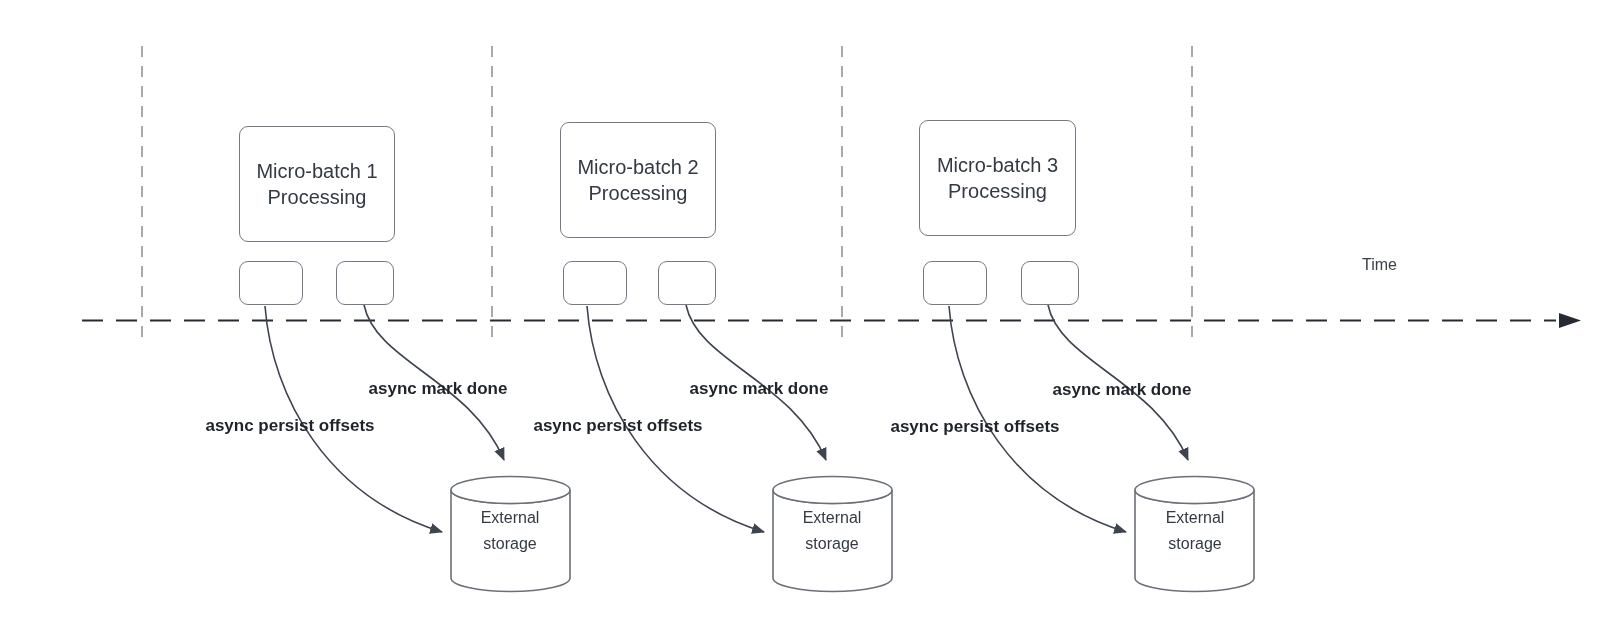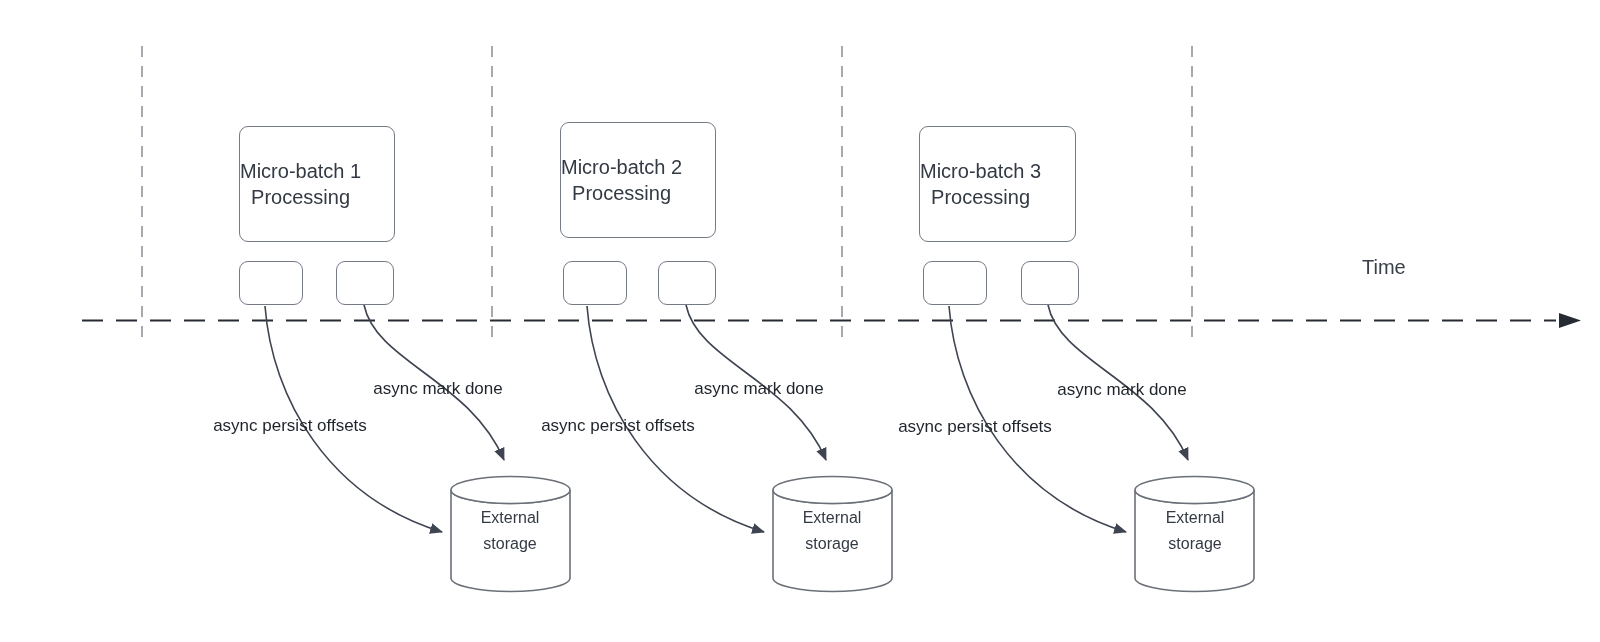--- a/index.html
+++ b/index.html
@@ -4,39 +4,39 @@
 <style>
   html,body{margin:0;padding:0;background:#ffffff;}
   .canvas{
     position:relative;width:1600px;height:642px;background:#ffffff;overflow:hidden;
     font-family:"Liberation Sans", sans-serif;
   }
   .layer{position:absolute;left:0;top:0;z-index:1;}
   .mainbox{
     position:absolute;z-index:2;box-sizing:border-box;background:#ffffff;
     border:1.6px solid #757b86;border-radius:9px;
-    display:flex;align-items:center;justify-content:flex-start;
+    display:flex;align-items:center;justify-content:center;
   }
   .boxtext{
     font-size:20px;line-height:26px;color:#343a43;text-align:center;white-space:pre-line;
   }
   .smallbox{
     position:absolute;z-index:2;box-sizing:border-box;background:#ffffff;
     border:1.6px solid #757b86;border-radius:9px;
   }
   .lbl{
     position:absolute;z-index:3;transform:translateX(-50%);
-    font-weight:normal;font-size:17px;color:#1f242b;white-space:nowrap;text-align:right;
+    font-weight:bold;font-size:17px;color:#1f242b;white-space:nowrap;text-align:right;
   }
   .storetext{
     position:absolute;z-index:3;transform:translateX(-50%);
     font-size:16px;line-height:26px;color:#343a43;text-align:center;white-space:pre-line;
   }
   .timelbl{
-    position:absolute;z-index:3;font-size:20px;color:#3a4049;white-space:nowrap;
+    position:absolute;z-index:3;font-size:16px;color:#3a4049;white-space:nowrap;
   }
 </style>
 </head>
 <body>
 
 <div class="canvas">
 
   <svg class="layer" width="1600" height="642" viewBox="0 0 1600 642">
     <defs>
       <marker id="arw" viewBox="0 0 12 12" refX="11" refY="6" markerWidth="13" markerHeight="13" orient="auto" markerUnits="userSpaceOnUse">
@@ -91,21 +91,21 @@
     <div class="boxtext">Micro-batch 2
 Processing</div>
   </div>
   <div class="smallbox" style="left:563px;top:261px;width:64px;height:44px"></div>
   <div class="smallbox" style="left:658px;top:261px;width:58px;height:44px"></div>
   <div class="lbl" style="left:618px;top:416px">async persist offsets</div>
   <div class="lbl" style="left:759px;top:379px">async mark done</div>
   <div class="storetext" style="left:832px;top:505px">External
 storage</div>
 
-  <div class="mainbox" style="left:919px;top:126px;width:157px;height:116px">
+  <div class="mainbox" style="left:919px;top:120px;width:157px;height:116px">
     <div class="boxtext">Micro-batch 3
 Processing</div>
   </div>
   <div class="smallbox" style="left:923px;top:261px;width:64px;height:44px"></div>
   <div class="smallbox" style="left:1021px;top:261px;width:58px;height:44px"></div>
   <div class="lbl" style="left:975px;top:417px">async persist offsets</div>
   <div class="lbl" style="left:1122px;top:380px">async mark done</div>
   <div class="storetext" style="left:1195px;top:505px">External
 storage</div>
 

